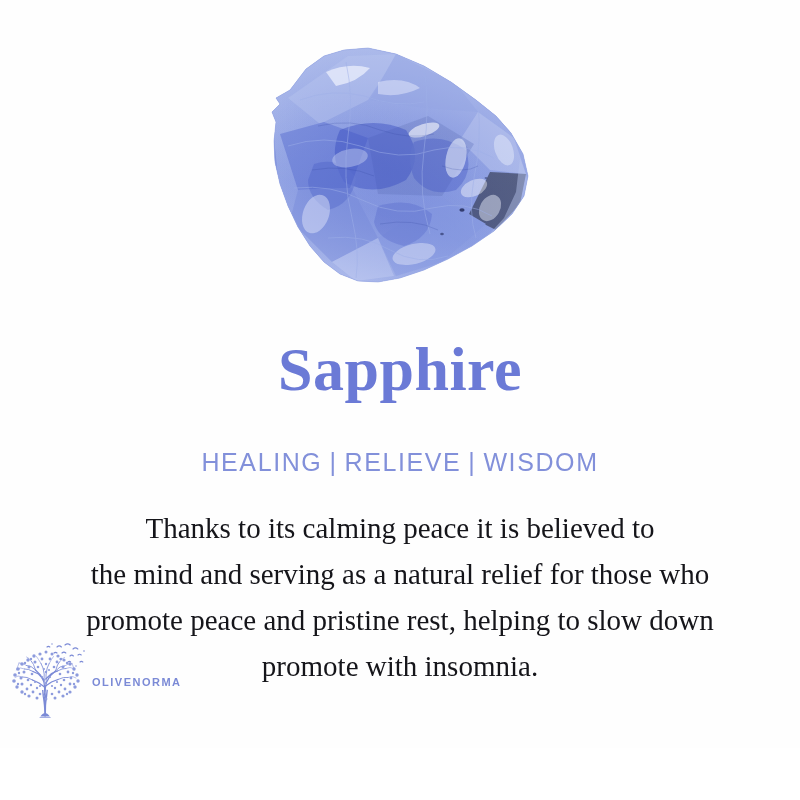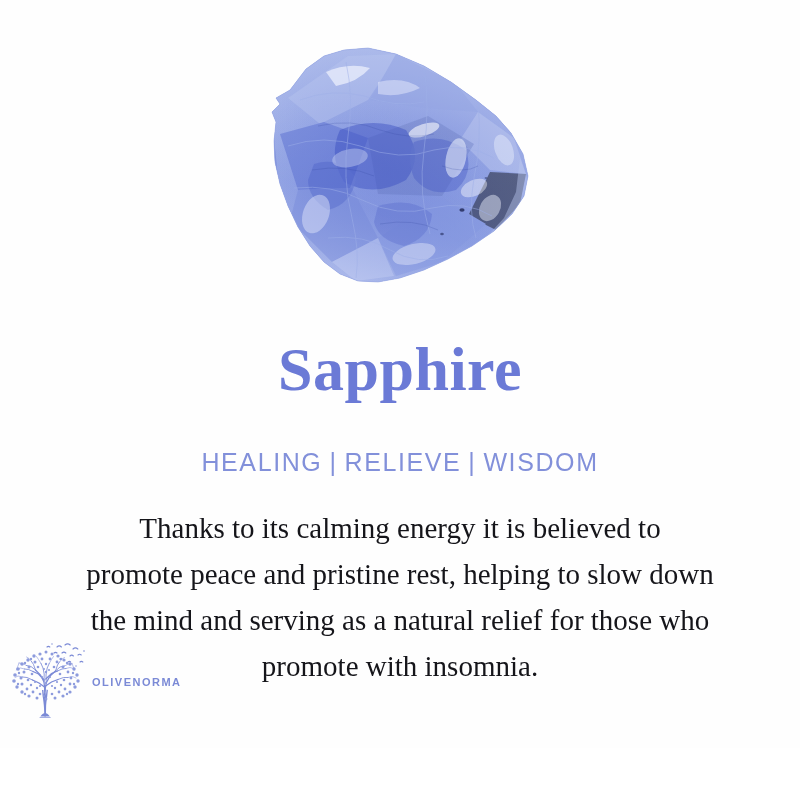--- a/index.html
+++ b/index.html
@@ -245,23 +245,23 @@
     </svg>
   </div>
 
   <h1 class="title">Sapphire</h1>
 
   <div class="subtitle">
     <span>HEALING</span><span class="sep">|</span><span>RELIEVE</span><span class="sep">|</span><span>WISDOM</span>
   </div>
 
   <div class="body-copy">
-    <span class="line">Thanks to its calming energy it is believed to</span>
+    <span class="line">Thanks to its calming peace it is believed to</span>
+    <span class="line">the mind and serving as a natural relief for those who</span>
     <span class="line">promote peace and pristine rest, helping to slow down</span>
-    <span class="line">the mind and serving as a natural relief for those who</span>
     <span class="line">promote with insomnia.</span>
   </div>
 
   <div class="logo-block">
     <svg class="logo-mark" viewBox="0 0 92 78" aria-hidden="true">
       <g fill="#7b8ad6">
 
         <path d="M44.3,74.5 L44.0,66.0 C43.9,62.5 43.2,58.0 42.6,54.0 L42.0,48.0
                  L43.4,48.0 L43.9,53.0 L44.4,46.0 L45.4,46.0 L45.9,53.5 L46.6,47.5
                  L47.9,48.0 L47.2,54.5 C46.6,58.5 46.1,62.5 46.1,66.0 L45.9,74.5 Z"></path>

